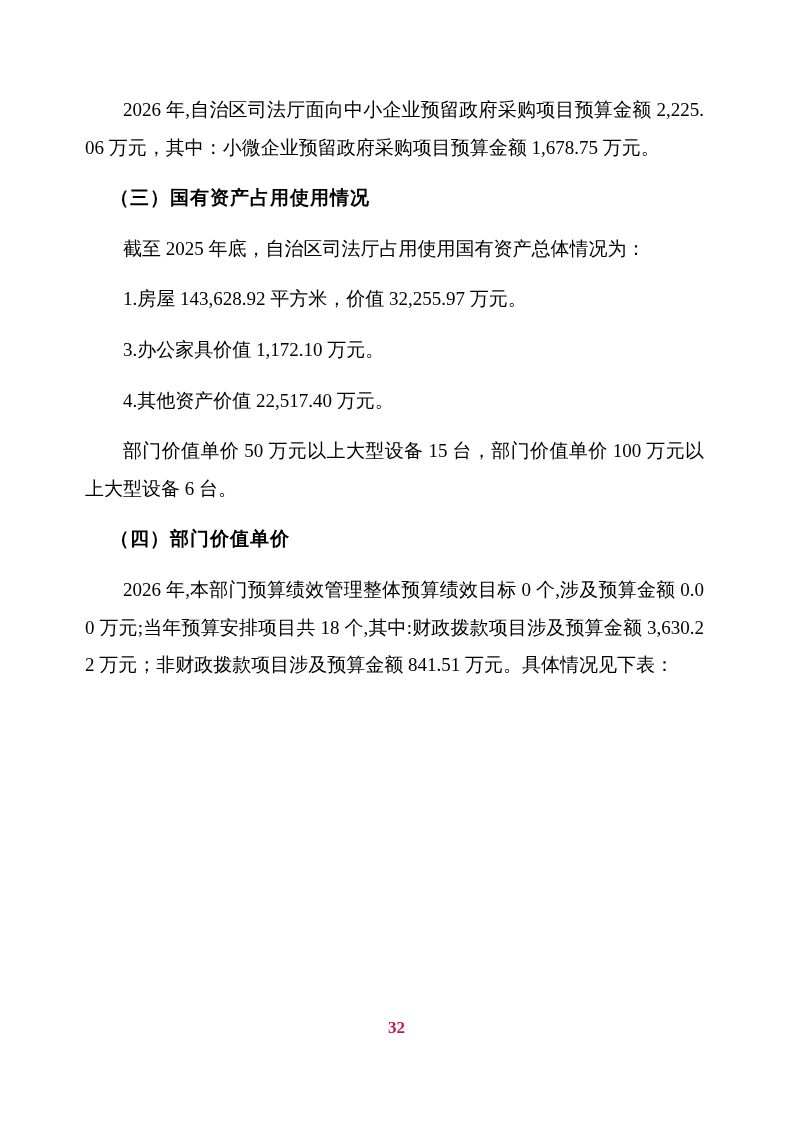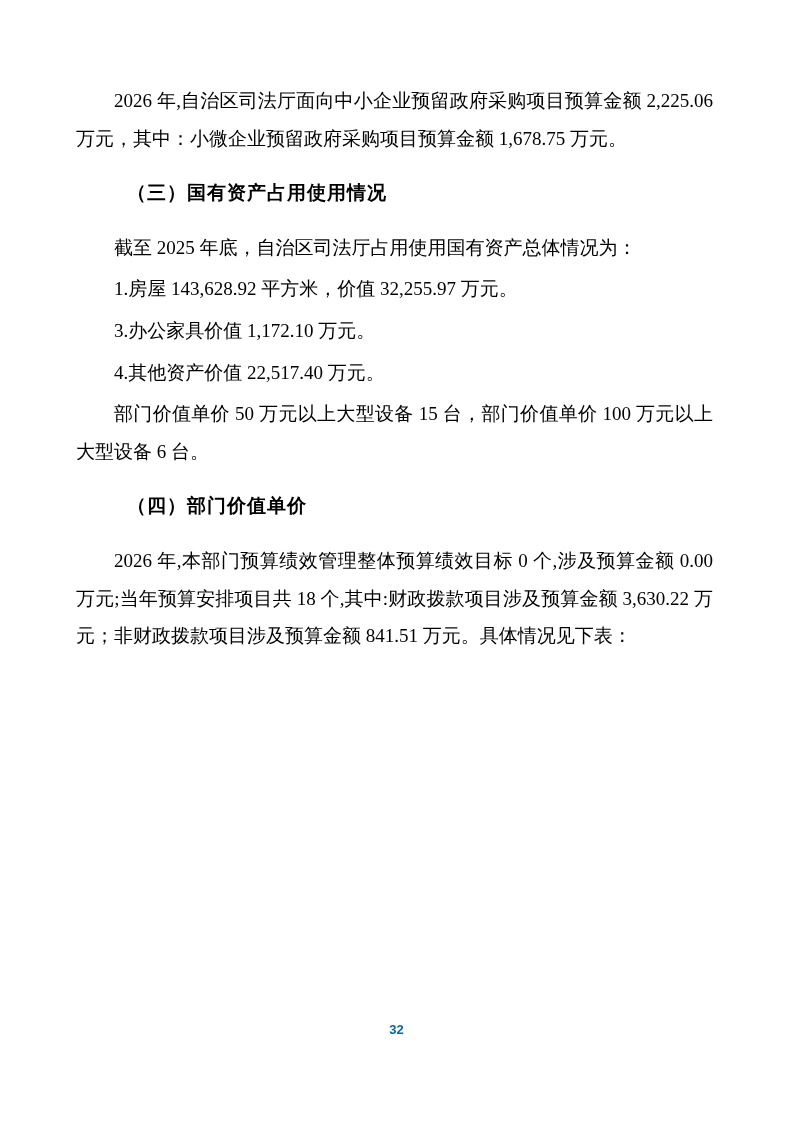--- a/index.html
+++ b/index.html
@@ -17,49 +17,49 @@
     font-family: "Liberation Serif", "DejaVu Serif", serif;
     color: #000000;
   }
   .content {
     position: absolute;
     top: 78px;
     left: 72px;
     right: 76px;
   }
   .para {
-    margin: 4px;
+    margin: 13px;
     font-size: 19px;
     line-height: 37.6px;
     text-indent: 2em;
     text-align: justify;
     word-break: break-all;
     color: #000000;
   }
   .heading {
-    margin: 17px;
+    margin: 0;
     font-size: 19px;
     line-height: 37.6px;
     text-indent: 2em;
     font-weight: bold;
     color: #000000;
     letter-spacing: 1px;
   }
   .footer {
     position: absolute;
     bottom: 84px;
     left: 0;
     width: 100%;
     text-align: center;
   }
   .page-number {
-    font-family: Liberation Sans, sans-serif;
-    font-size: 13px;
+    font-family: Liberation Serif, serif;
+    font-size: 17px;
     font-weight: 600;
-    color: #0369a1;
+    color: #be185d;
   }
 </style>
 </head>
 <body>
 
 <div class="page">
   <div class="content">
     <p class="para">2026 年,自治区司法厅面向中小企业预留政府采购项目预算金额 2,225.06 万元，其中：小微企业预留政府采购项目预算金额 1,678.75 万元。</p>
     <p class="heading">（三）国有资产占用使用情况</p>
     <p class="para">截至 2025 年底，自治区司法厅占用使用国有资产总体情况为：</p>

